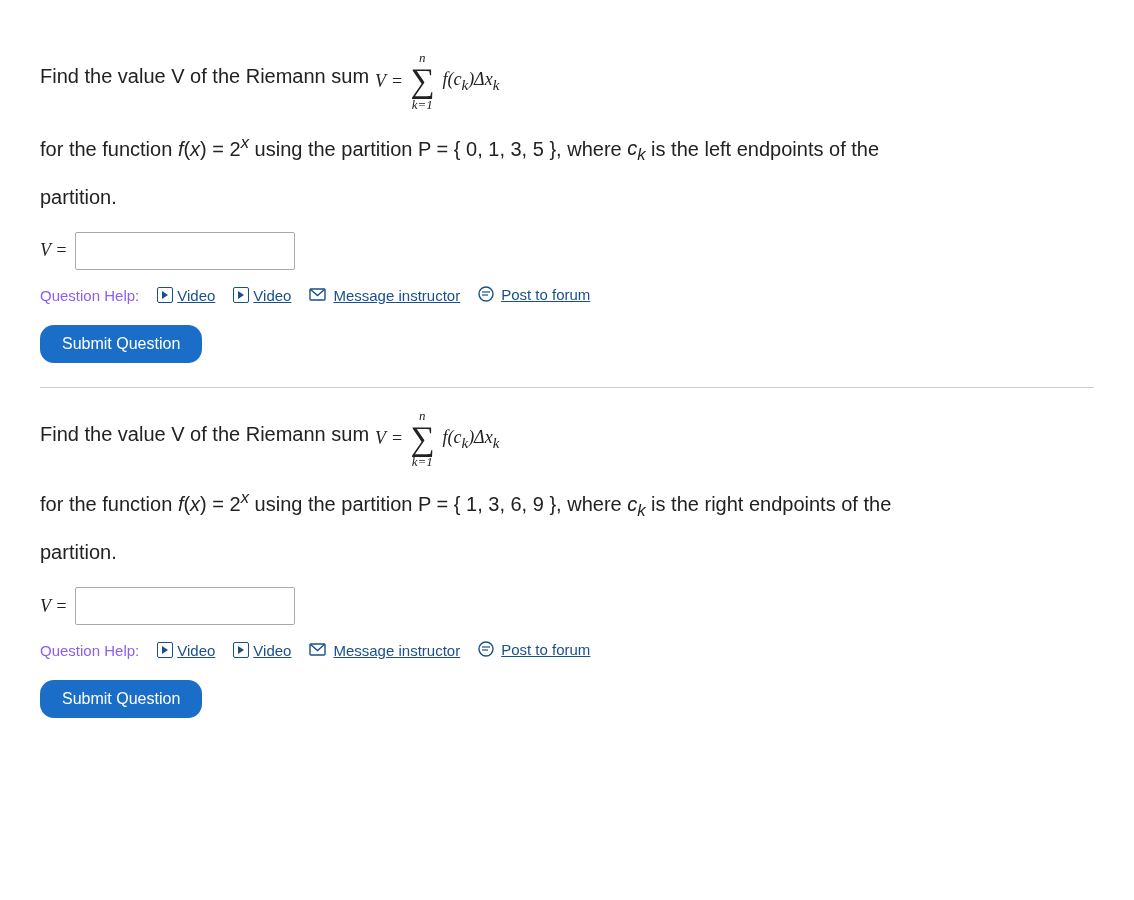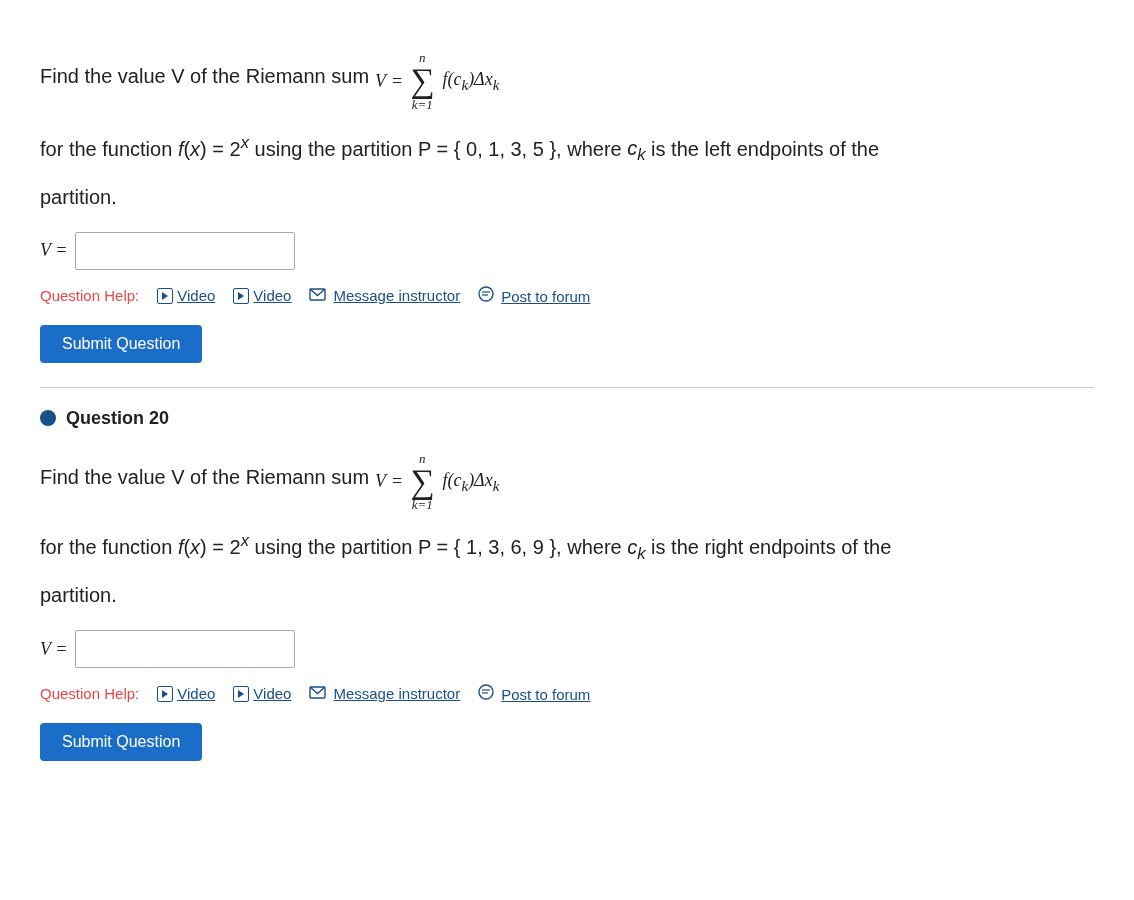--- a/index.html
+++ b/index.html
@@ -74,26 +74,26 @@
     }
     .question-help-row {
       display: flex;
       align-items: center;
       gap: 18px;
       margin-bottom: 20px;
       font-family: Arial, sans-serif;
       font-size: 15px;
     }
     .help-label {
-      color: #ef4444;
+      color: #8b5cf6;
       font-size: 15px;
     }
     .help-link {
       display: flex;
-      align-items: flex-end;
+      align-items: flex-start;
       gap: 4px;
       color: #1a4f8a;
       text-decoration: underline;
       cursor: pointer;
       font-size: 15px;
     }
     .video-icon {
       display: inline-block;
       width: 16px;
       height: 16px;
@@ -111,21 +111,21 @@
       width: 0;
       height: 0;
       border-top: 4px solid transparent;
       border-bottom: 4px solid transparent;
       border-left: 6px solid #1a4f8a;
     }
     .submit-btn {
       background: #1a6ec7;
       color: #fff;
       border: none;
-      border-radius: 4px;
+      border-radius: 14px;
       padding: 10px 22px;
       font-size: 16px;
       font-family: Arial, sans-serif;
       cursor: pointer;
       font-weight: 500;
     }
     .math-formula {
       font-family: 'Times New Roman', serif;
       font-style: italic;
     }
@@ -193,24 +193,20 @@
       <span>Post to forum</span>
     </a>
   </div>
 
   
   <button class="submit-btn">Submit Question</button>
 </div>
 
 <div class="question-block">
   
-  <div class="question-header">
-    <span class="question-dot"></span>
-    <span>Question 20</span>
-  </div>
 
   
   <div class="riemann-line" style="margin-bottom:14px;">
     <span class="problem-text">Find the value V of the Riemann sum</span>
     <span class="math-formula" style="font-size:18px;"><i>V</i></span>
     <span style="font-size:18px; font-family:'Times New Roman',serif;">=</span>
     <span style="display:inline-flex; flex-direction:column; align-items:center; vertical-align:middle; margin:0 2px;">
       <span style="font-style:italic; font-size:13px; font-family:'Times New Roman',serif;"><i>n</i></span>
       <span style="font-size:34px; font-family:'Times New Roman',serif; line-height:0.9;">∑</span>
       <span style="font-style:italic; font-size:13px; font-family:'Times New Roman',serif;"><i>k</i>=1</span>

